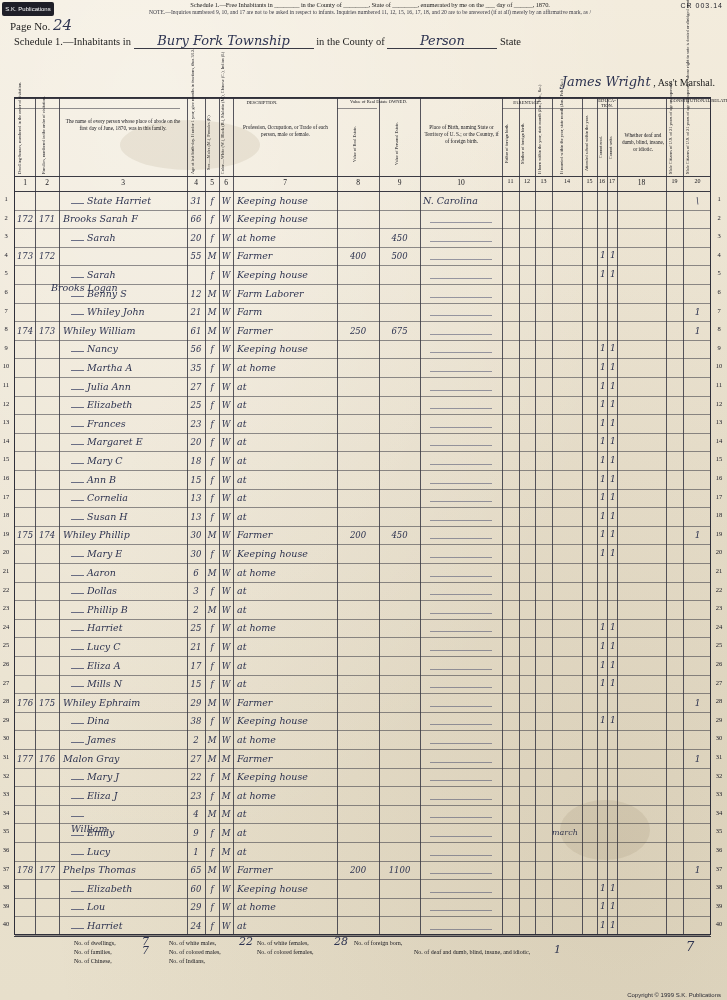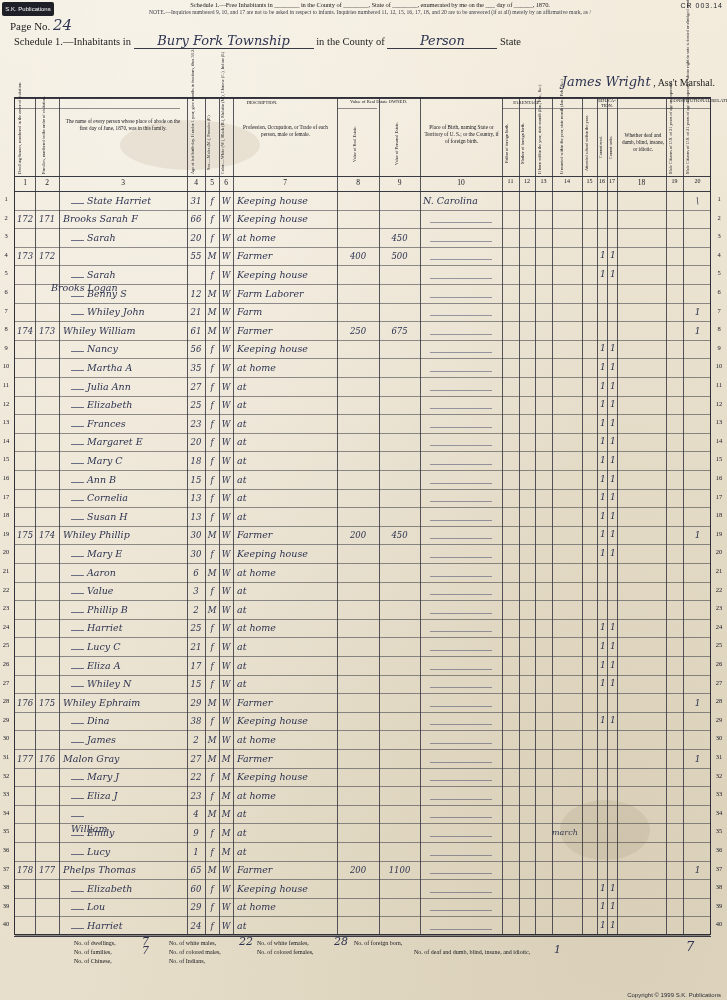--- a/index.html
+++ b/index.html
@@ -472,21 +472,21 @@
         <div class="dash" style="left:415px;top:458.90000000000003px;width:62px;opacity:.5;"></div>
         <div class="tick" style="left:585px;top:449.90000000000003px;">1</div>
         <div class="tick" style="left:595px;top:449.90000000000003px;">1</div>
         <div class="cell" style="left:72px;top:468.5px;">Aaron</div>
         <div class="dash" style="left:56px;top:476.5px;width:13px;"></div>
         <div class="cell sm c" style="left:172px;top:469.5px;width:18px;">6</div>
         <div class="cell sm c" style="left:190px;top:469.5px;width:14px;">M</div>
         <div class="cell sm c" style="left:204px;top:469.5px;width:14px;">W</div>
         <div class="cell" style="left:222px;top:468.5px;">at home</div>
         <div class="dash" style="left:415px;top:477.5px;width:62px;opacity:.5;"></div>
-        <div class="cell" style="left:72px;top:487.1px;">Value</div>
+        <div class="cell" style="left:72px;top:487.1px;">Dollas</div>
         <div class="dash" style="left:56px;top:495.1px;width:13px;"></div>
         <div class="cell sm c" style="left:172px;top:488.1px;width:18px;">3</div>
         <div class="cell sm c" style="left:190px;top:488.1px;width:14px;">f</div>
         <div class="cell sm c" style="left:204px;top:488.1px;width:14px;">W</div>
         <div class="cell" style="left:222px;top:487.1px;">at</div>
         <div class="dash" style="left:415px;top:496.1px;width:62px;opacity:.5;"></div>
         <div class="cell" style="left:72px;top:505.70000000000005px;text-align:center;">Phillip B</div>
         <div class="dash" style="left:56px;top:513.7px;width:13px;"></div>
         <div class="cell sm c" style="left:172px;top:506.70000000000005px;width:18px;">2</div>
         <div class="cell sm c" style="left:190px;top:506.70000000000005px;width:14px;">M</div>
@@ -513,21 +513,21 @@
         <div class="tick" style="left:595px;top:542.9000000000001px;">1</div>
         <div class="cell" style="left:72px;top:561.5px;">Eliza A</div>
         <div class="dash" style="left:56px;top:569.5px;width:13px;"></div>
         <div class="cell sm c" style="left:172px;top:562.5px;width:18px;">17</div>
         <div class="cell sm c" style="left:190px;top:562.5px;width:14px;">f</div>
         <div class="cell sm c" style="left:204px;top:562.5px;width:14px;">W</div>
         <div class="cell" style="left:222px;top:561.5px;">at</div>
         <div class="dash" style="left:415px;top:570.5px;width:62px;opacity:.5;"></div>
         <div class="tick" style="left:585px;top:561.5px;">1</div>
         <div class="tick" style="left:595px;top:561.5px;">1</div>
-        <div class="cell" style="left:72px;top:580.1px;">Whiley N</div>
+        <div class="cell" style="left:72px;top:580.1px;">Mills N</div>
         <div class="dash" style="left:56px;top:588.1px;width:13px;"></div>
         <div class="cell sm c" style="left:172px;top:581.1px;width:18px;">15</div>
         <div class="cell sm c" style="left:190px;top:581.1px;width:14px;">f</div>
         <div class="cell sm c" style="left:204px;top:581.1px;width:14px;">W</div>
         <div class="cell" style="left:222px;top:580.1px;">at</div>
         <div class="dash" style="left:415px;top:589.1px;width:62px;opacity:.5;"></div>
         <div class="tick" style="left:585px;top:580.1px;">1</div>
         <div class="tick" style="left:595px;top:580.1px;">1</div>
         <div class="cell sm c" style="left:0px;top:599.7px;width:20px;">176</div>
         <div class="cell sm c" style="left:20px;top:599.7px;width:24px;">175</div>

